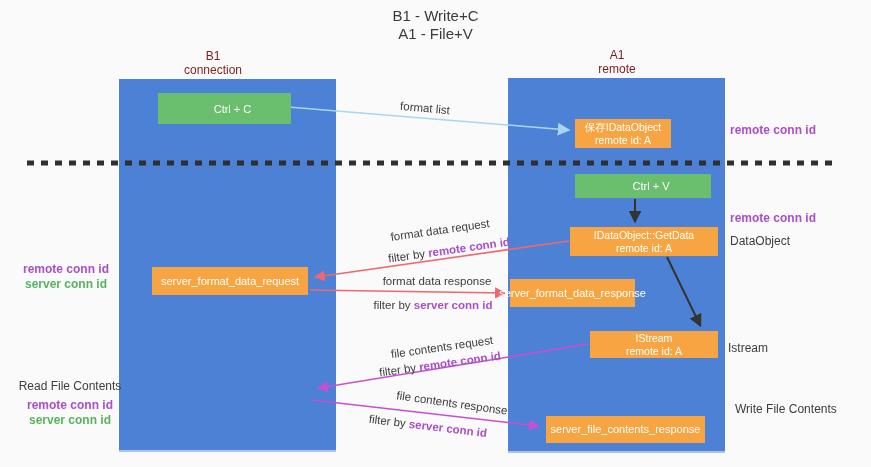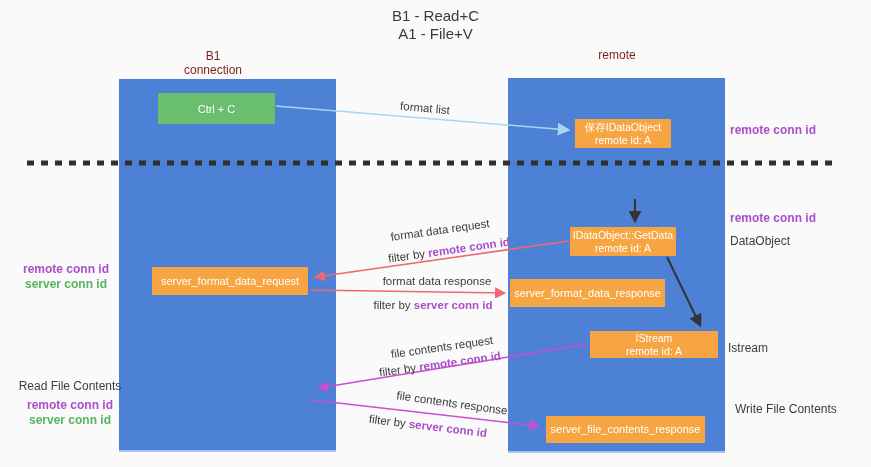--- a/index.html
+++ b/index.html
@@ -10,21 +10,21 @@
   html,body{margin:0;padding:0;background:#fafafa;}
   .stage{position:relative;width:871px;height:467px;background:#fafafa;overflow:hidden;
          font-family:"Liberation Sans",sans-serif;color:var(--text-dark);}
   .title{position:absolute;left:0;top:7px;width:871px;text-align:center;
          font-size:15px;line-height:18px;color:#3a3a3a;}
   .colhead{position:absolute;text-align:center;font-size:12px;line-height:14px;color:#7f1d1d;}
   .col{position:absolute;width:217px;background:var(--column-blue);border-bottom:2px solid #aac4ec;}
   .overlay{position:absolute;left:0;top:0;z-index:2;}
   .box{position:absolute;z-index:3;display:flex;flex-direction:column;justify-content:center;
        align-items:center;color:#fff;text-align:center;}
-  .green{background:var(--box-green);font-size:11px;}
+  .green{background:var(--box-green);font-size:11px;padding-left:16px;}
   .orange{background:var(--box-orange);font-size:10.5px;line-height:13px;}
   .one{font-size:11px;}
   .lbl{position:absolute;z-index:4;font-size:12px;white-space:nowrap;}
   .purple{color:var(--text-purple);font-weight:bold;}
   .greenlbl{color:var(--text-green);font-weight:bold;}
   .dark{color:var(--text-dark);}
   .leftblock{position:absolute;z-index:4;text-align:center;font-size:12px;line-height:15px;white-space:nowrap;}
   .alabel{position:absolute;z-index:4;font-size:11.5px;white-space:nowrap;color:var(--text-dark);}
   .st-dash{stroke:var(--dash-dark);stroke-width:5;stroke-dasharray:7 7;}
   .st-blue{stroke:var(--arrow-lightblue);stroke-width:1.6;}
@@ -33,29 +33,30 @@
   .st-mag{stroke:var(--arrow-magenta);stroke-width:1.6;}
   .fl-blue{fill:var(--arrow-lightblue);} .fl-black{fill:#333;}
   .fl-red{fill:var(--arrow-red);} .fl-mag{fill:var(--arrow-magenta);}
 </style>
 </head>
 <body>
 
 <div class="stage">
 
   <div class="title">
-    <div>B1 - Read+C</div>
+    <div>B1 - Write+C</div>
     <div>A1 - File+V</div>
   </div>
 
   <div class="colhead" style="left:153px;top:49px;width:120px">
     <div>B1</div>
     <div>connection</div>
   </div>
   <div class="colhead" style="left:557px;top:48px;width:120px">
+    <div>A1</div>
     <div>remote</div>
   </div>
 
   <div class="col" style="left:119px;top:79px;height:371px"></div>
   <div class="col" style="left:508px;top:78px;height:373px"></div>
 
   <svg class="overlay" width="871" height="467">
     <defs>
       <marker id="m-blue" viewBox="0 0 10 10" refX="8" refY="5" markerWidth="8" markerHeight="8" orient="auto">
         <path d="M0,0 L10,5 L0,10 z" class="fl-blue"></path>
@@ -80,28 +81,31 @@
     <line class="st-mag" x1="312" y1="400" x2="538" y2="426" marker-end="url(#m-mag)"></line>
   </svg>
 
   <div class="box green" style="left:158px;top:93px;width:117px;height:31px">
     <span>Ctrl + C</span>
   </div>
   <div class="box orange" style="left:575px;top:119px;width:96px;height:29px">
     <div>保存IDataObject</div>
     <div>remote id: A</div>
   </div>
-  <div class="box orange" style="left:570px;top:227px;width:106px;height:29px">
+  <div class="box green" style="left:575px;top:174px;width:120px;height:24px">
+    <span>Ctrl + V</span>
+  </div>
+  <div class="box orange" style="left:570px;top:227px;width:148px;height:29px">
     <div>IDataObject::GetData</div>
     <div>remote id: A</div>
   </div>
   <div class="box orange one" style="left:152px;top:267px;width:156px;height:28px">
     <span>server_format_data_request</span>
   </div>
-  <div class="box orange one" style="left:510px;top:279px;width:155px;height:28px">
+  <div class="box orange one" style="left:510px;top:279px;width:125px;height:28px">
     <span>server_format_data_response</span>
   </div>
   <div class="box orange" style="left:590px;top:331px;width:128px;height:27px">
     <div>IStream</div>
     <div>remote id: A</div>
   </div>
   <div class="box orange one" style="left:546px;top:416px;width:159px;height:27px">
     <span>server_file_contents_response</span>
   </div>
 

